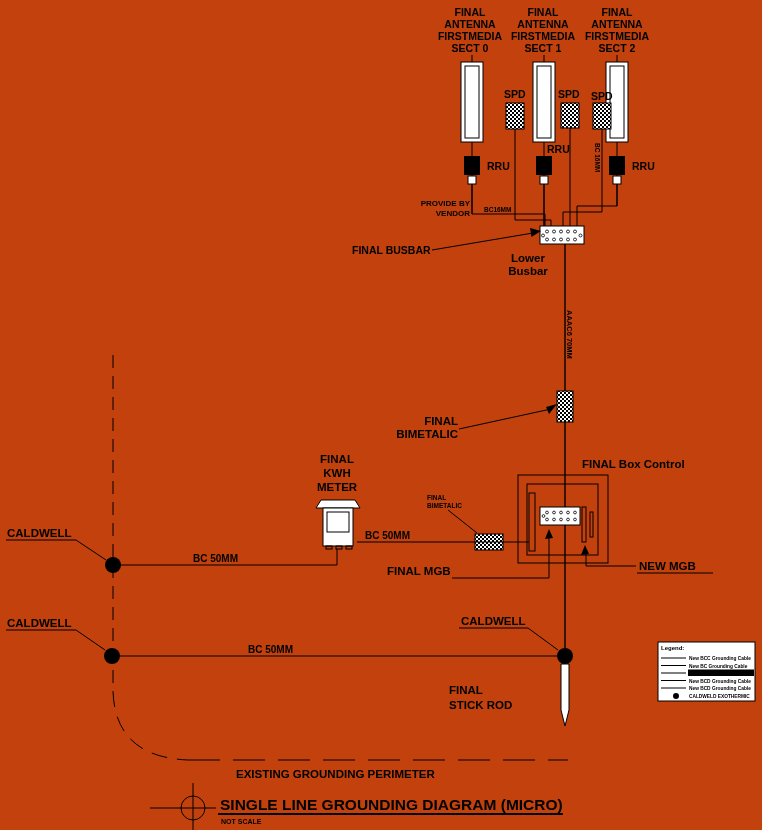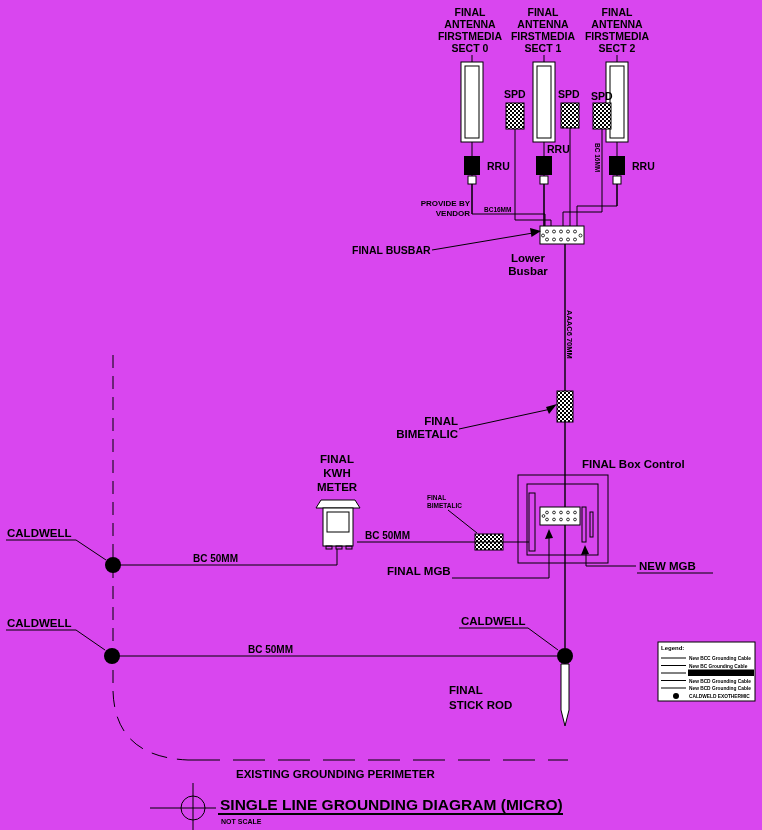--- a/index.html
+++ b/index.html
@@ -1,16 +1,16 @@
 <!DOCTYPE html>
 <html><head>
 <meta charset="utf-8">
 <style>
   html,body{margin:0;padding:0;background:#ffffff;}
-  .page{position:relative;width:762px;height:830px;background:#d946ef;overflow:hidden;}
+  .page{position:relative;width:762px;height:830px;background:#c2410c;overflow:hidden;}
   svg{display:block;}
   text{fill:#000;font-family:"Liberation Sans",sans-serif;font-weight:bold;}
   .t15{font-size:15.5px;}
   .t11{font-size:11.5px;}
   .t10{font-size:10.5px;}
   .t9{font-size:10px;}
   .t8{font-size:8px;}
   .t75{font-size:7.5px;}
   .t7{font-size:7px;}
   .t65{font-size:6.5px;}

